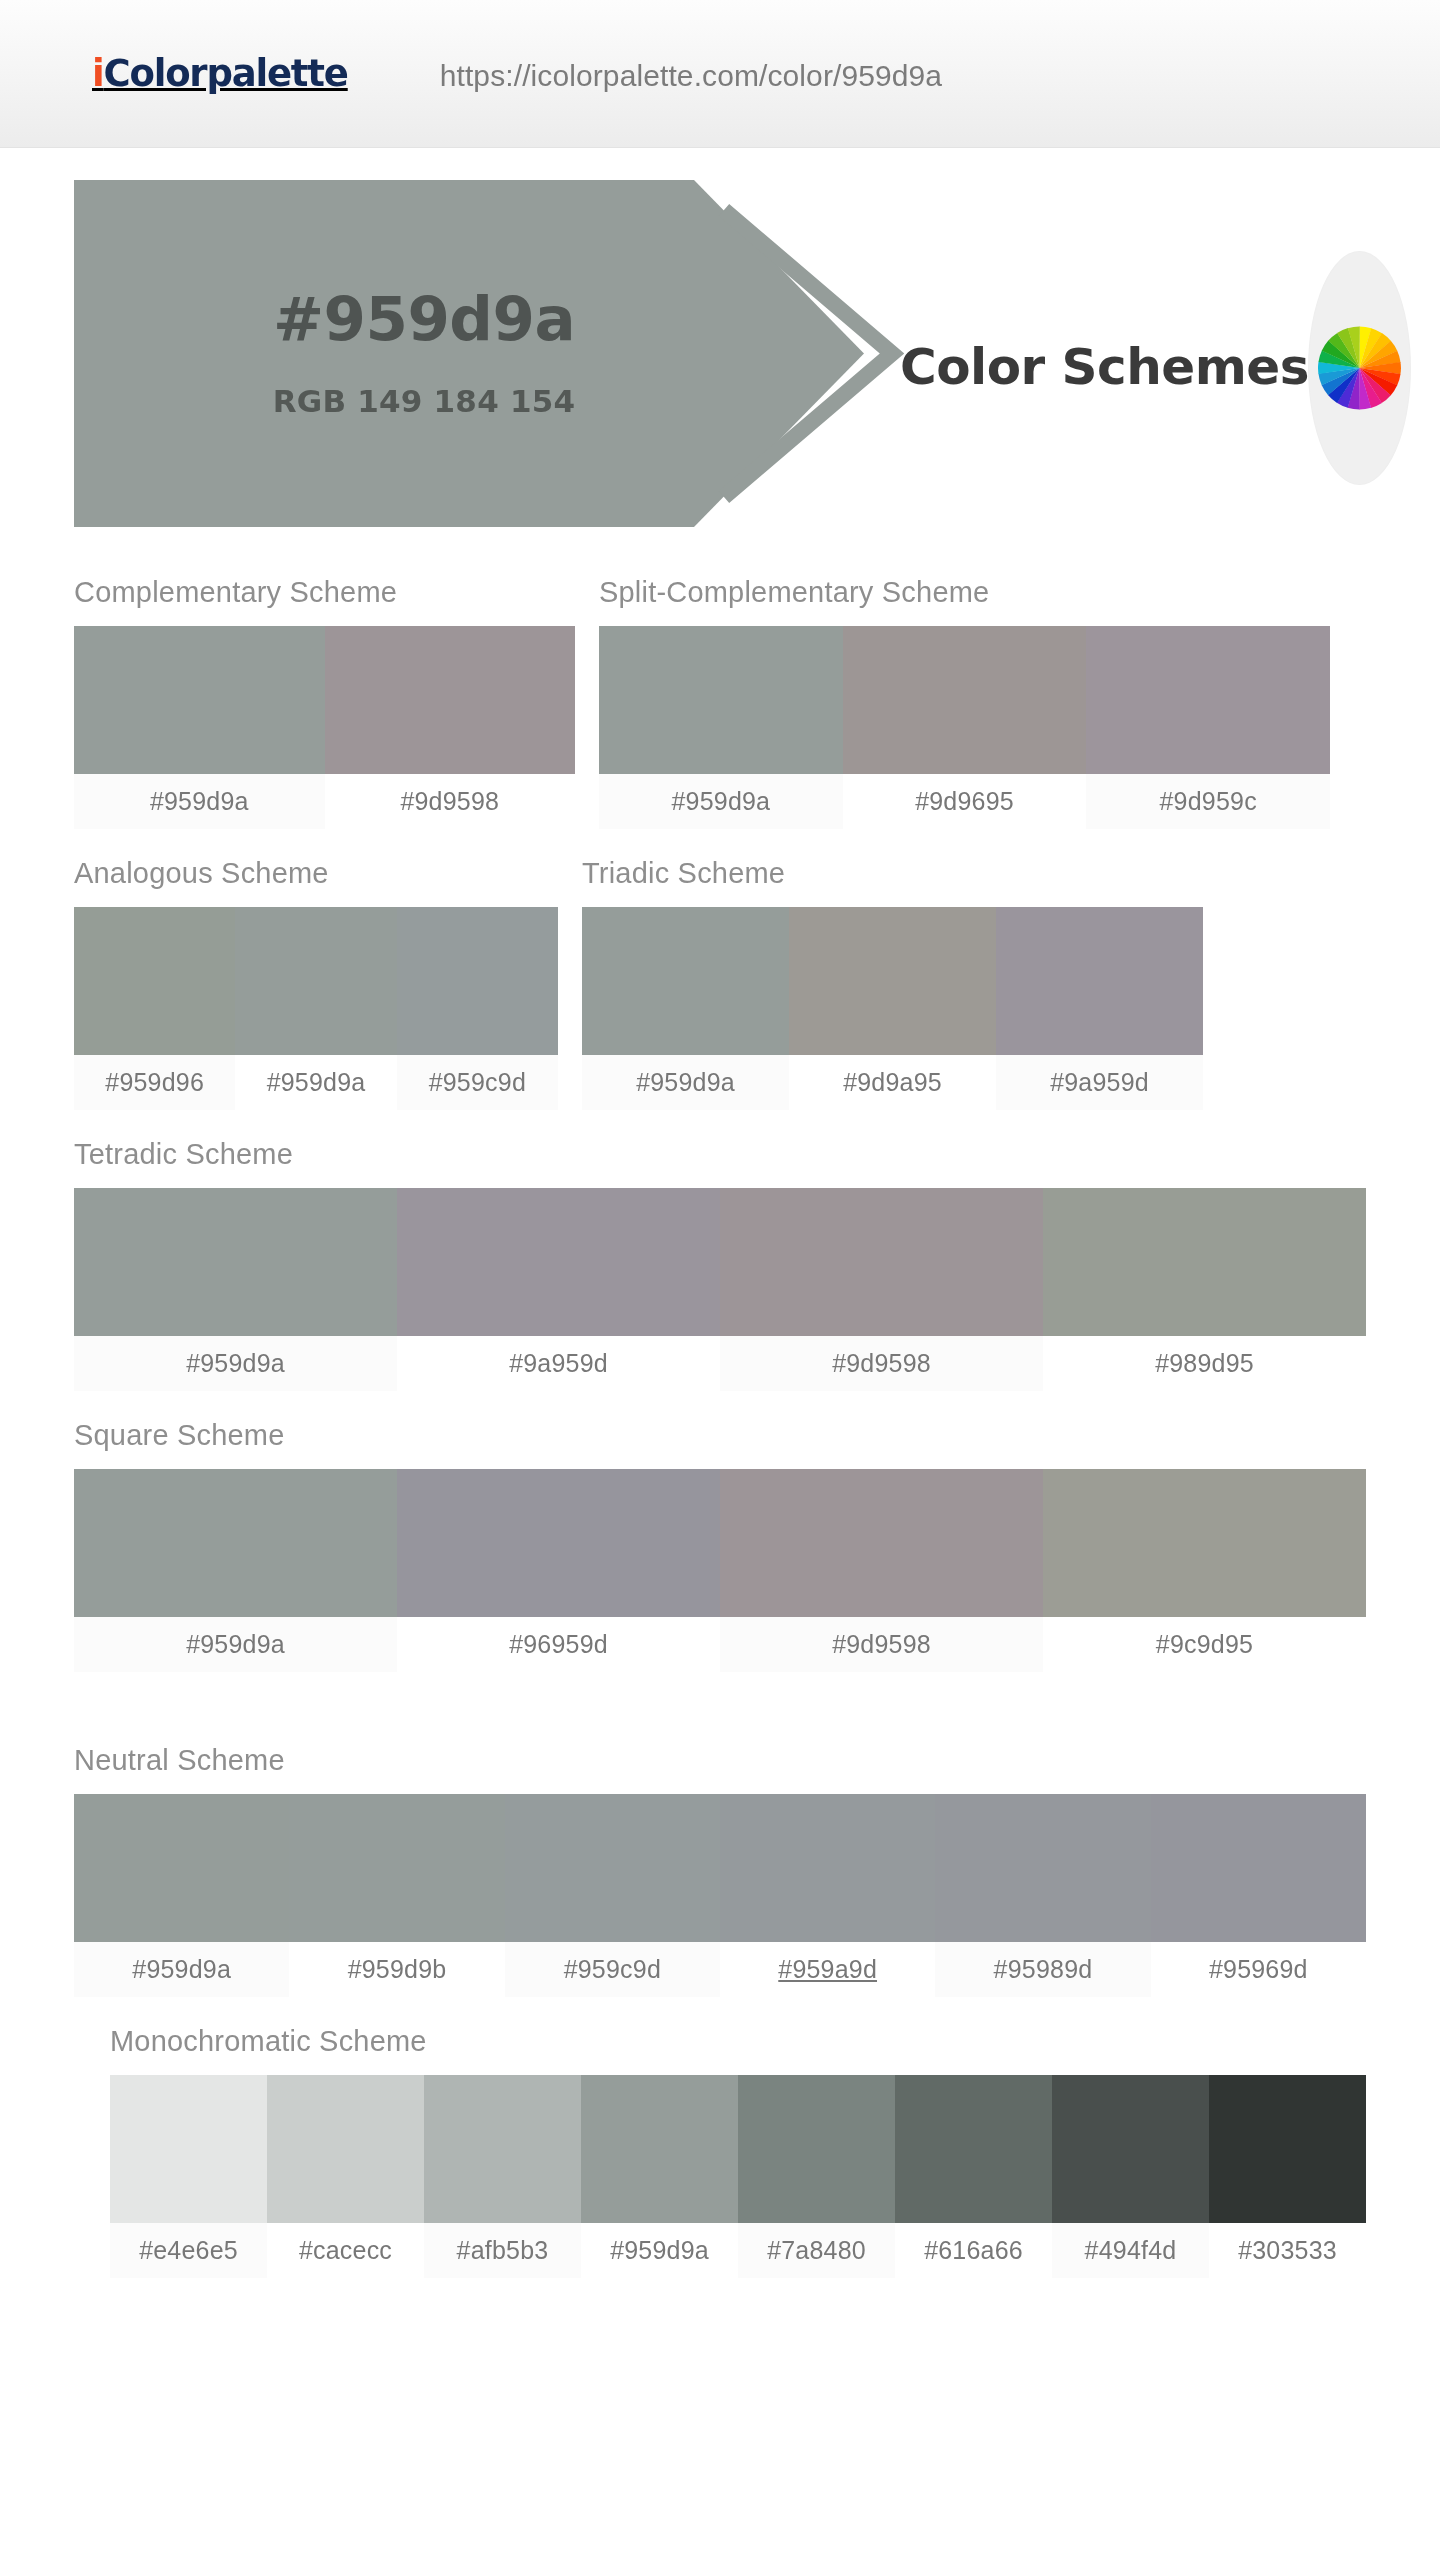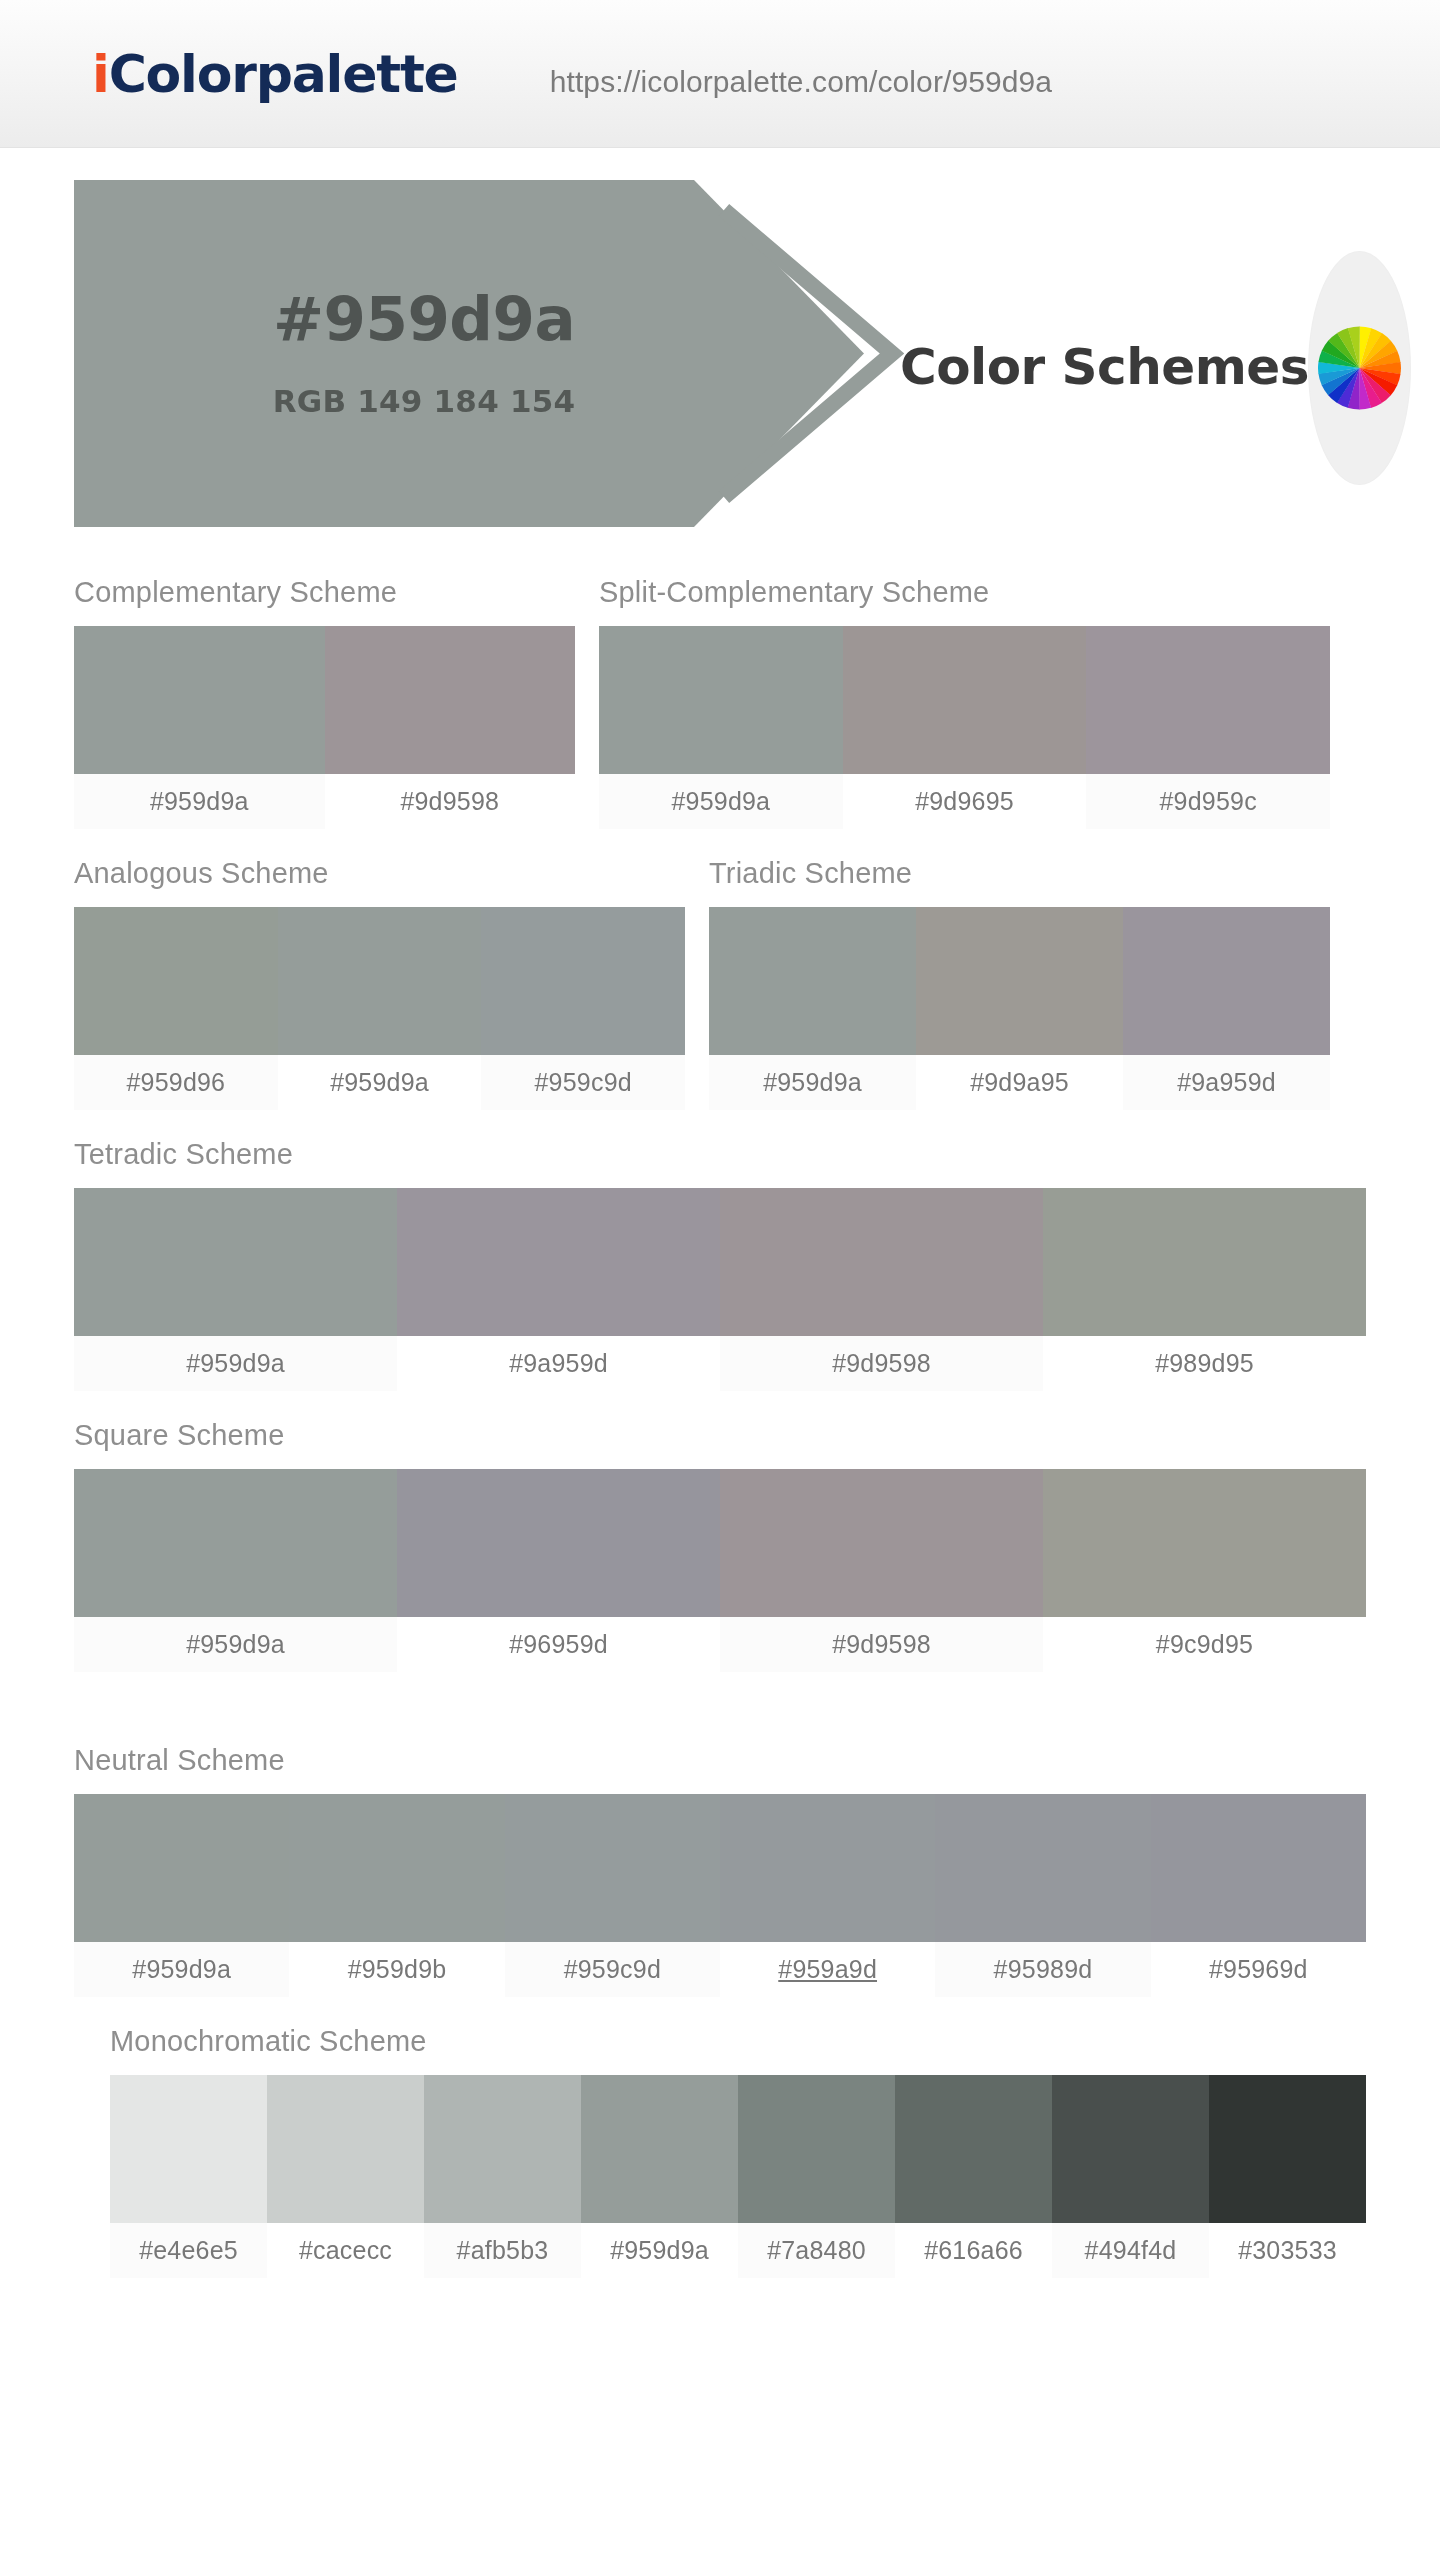--- a/index.html
+++ b/index.html
@@ -22,25 +22,26 @@
     display: flex;
     align-items: center;
   }
   .header-inner {
     display: flex;
     align-items: baseline;
     padding-left: 92px;
     width: 100%;
   }
   .logo {
-    font-size: 52px;
+    font-size: 37px;
     font-weight: bold;
     letter-spacing: -1.2px;
     white-space: nowrap;
     font-family: "DejaVu Sans", sans-serif;
+    text-decoration: underline;
   }
   .logo .logo-i { color: #f04e23; }
   .logo .logo-rest { color: #142b57; }
   .url {
     margin-left: 92px;
     font-size: 30px;
     color: #7b7b7b;
     font-family: "Liberation Sans", sans-serif;
     white-space: nowrap;
     letter-spacing: 0.1px;
@@ -246,21 +247,21 @@
           <div class="swatch" style="background: rgb(157, 149, 156); flex: 1 1 0px;"></div>
         </div>
         <div class="label-strip">
           <div class="label tinted" style="flex: 1 1 0px;">#959d9a</div>
           <div class="label" style="flex: 1 1 0px;">#9d9695</div>
           <div class="label tinted" style="flex: 1 1 0px;">#9d959c</div>
         </div>
       </div>
     </div>
     <div class="row">
-      <div class="scheme" style="width: 611px;">
+      <div class="scheme" style="width: 484px;">
         <div class="scheme-title">Analogous Scheme</div>
         <div class="swatch-strip">
           <div class="swatch" style="background: rgb(149, 157, 150); flex: 1 1 0px;"></div>
           <div class="swatch" style="background: rgb(149, 157, 154); flex: 1 1 0px;"></div>
           <div class="swatch" style="background: rgb(149, 156, 157); flex: 1 1 0px;"></div>
         </div>
         <div class="label-strip">
           <div class="label tinted" style="flex: 1 1 0px;">#959d96</div>
           <div class="label" style="flex: 1 1 0px;">#959d9a</div>
           <div class="label tinted" style="flex: 1 1 0px;">#959c9d</div>

